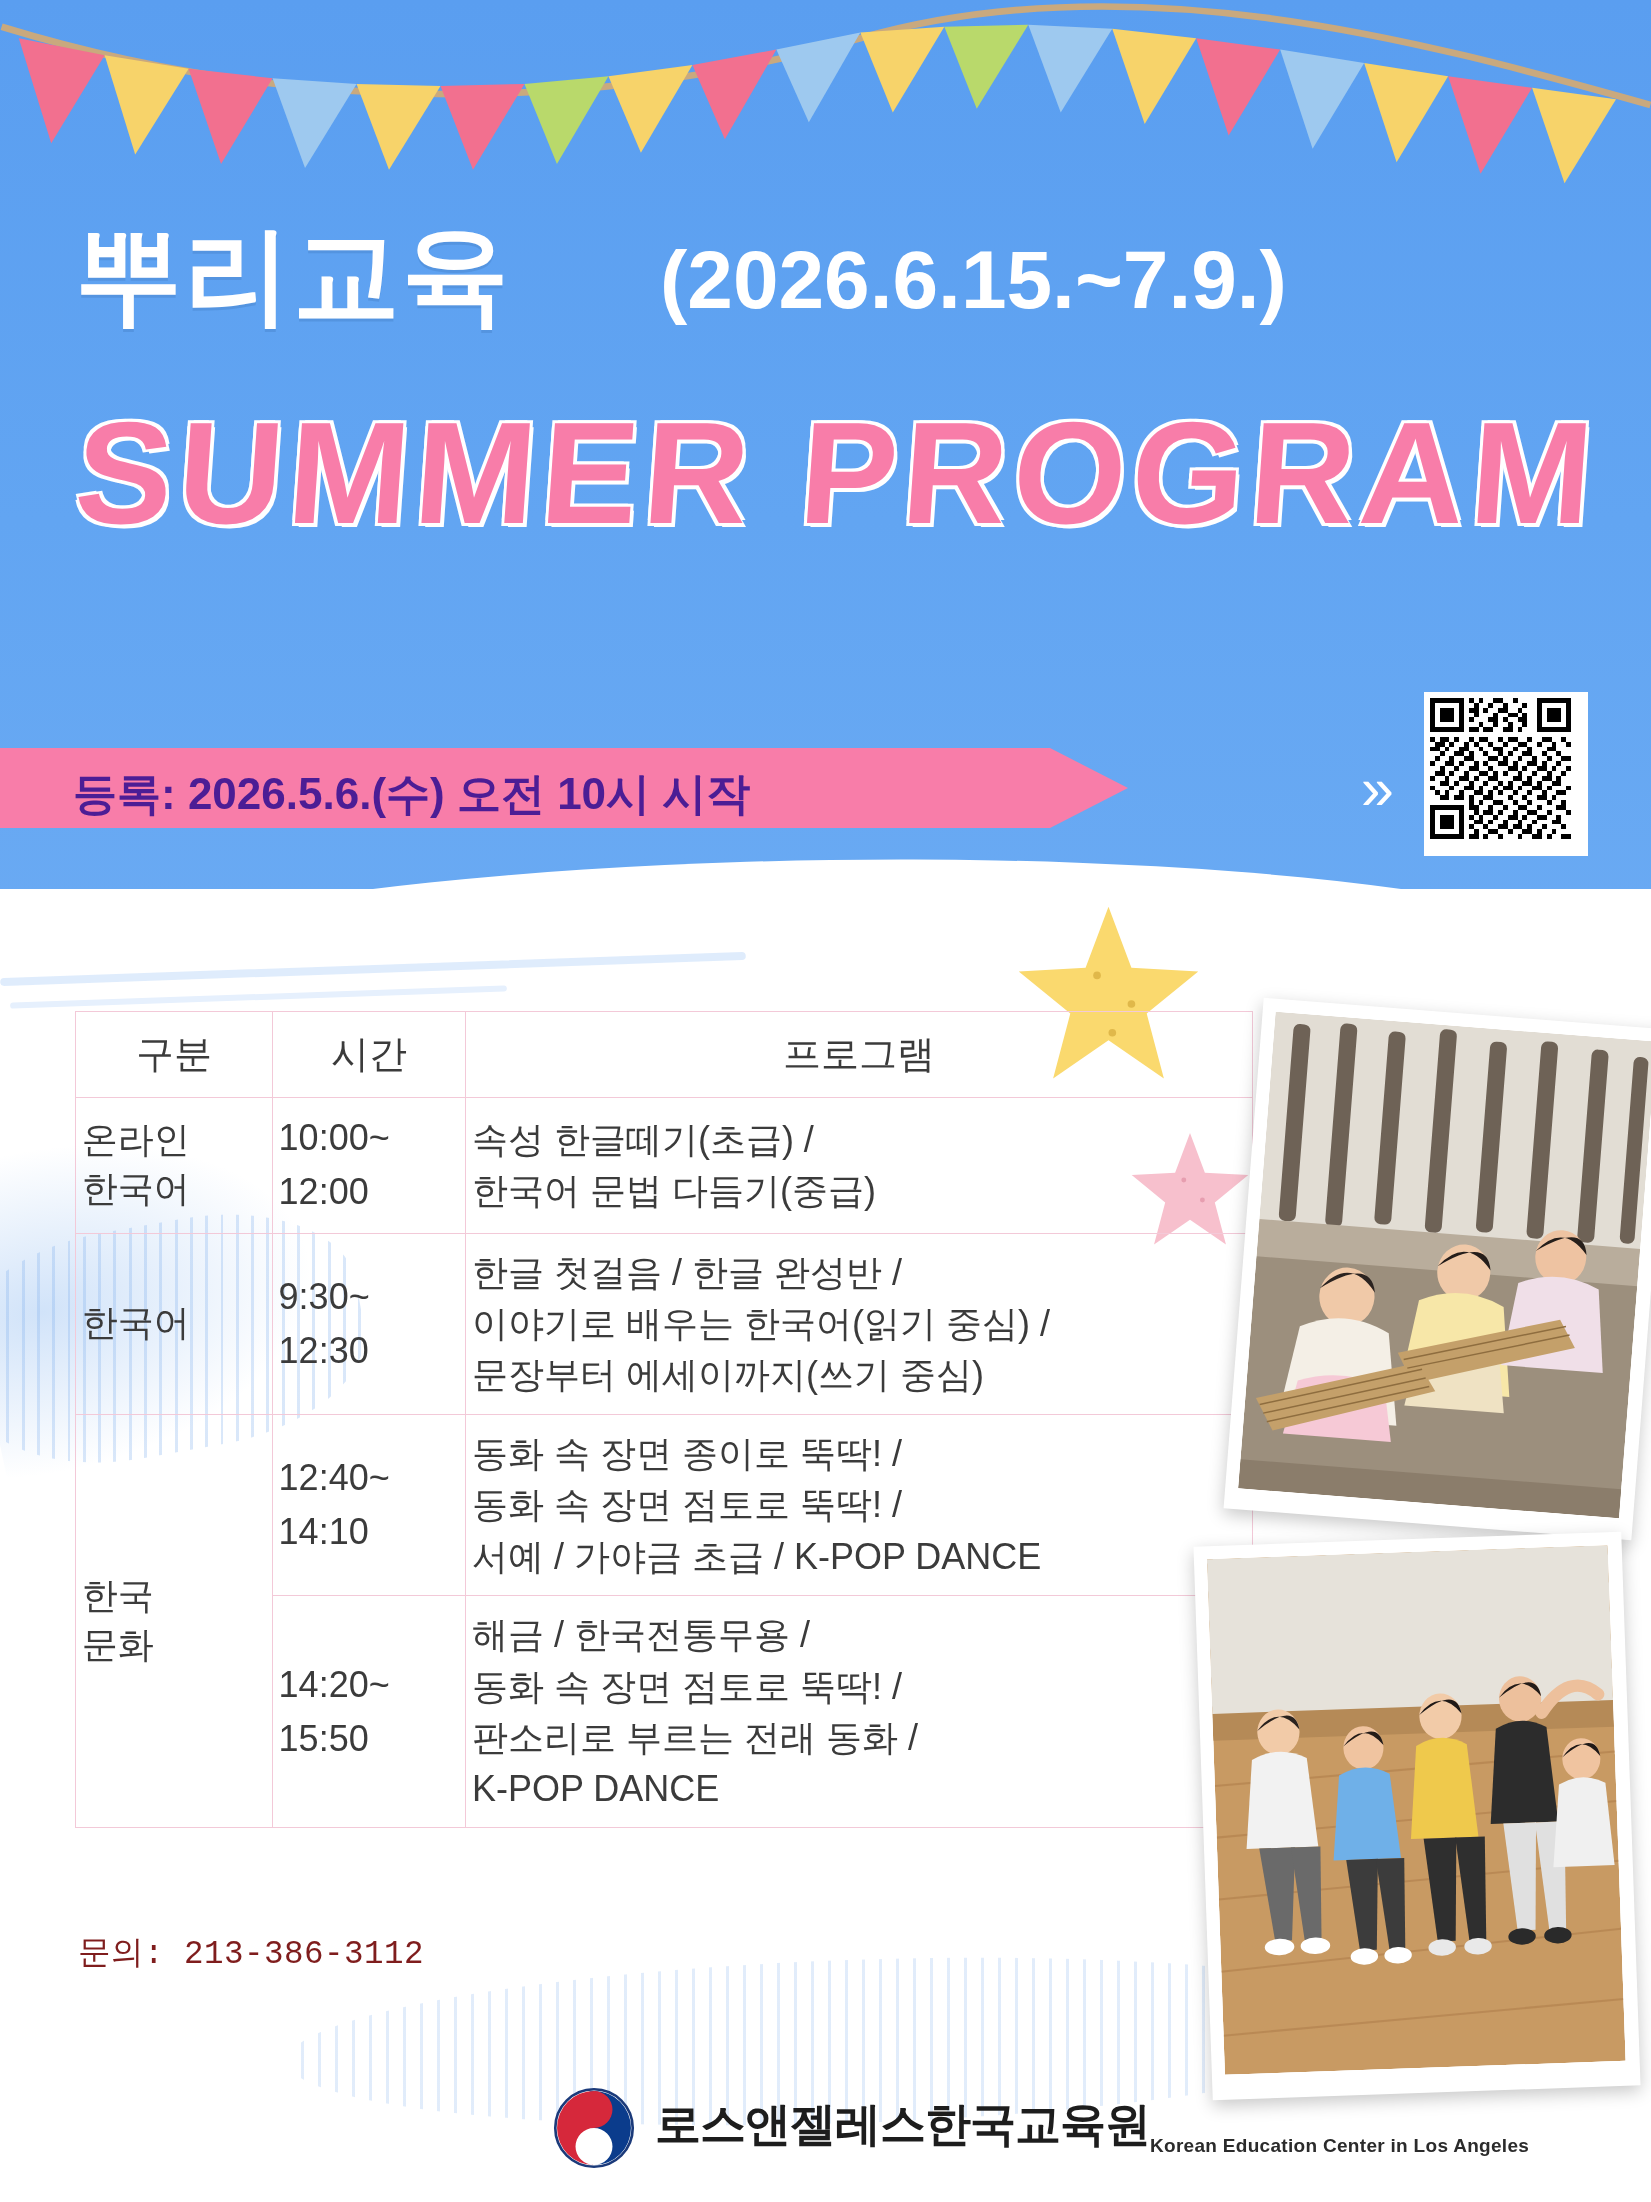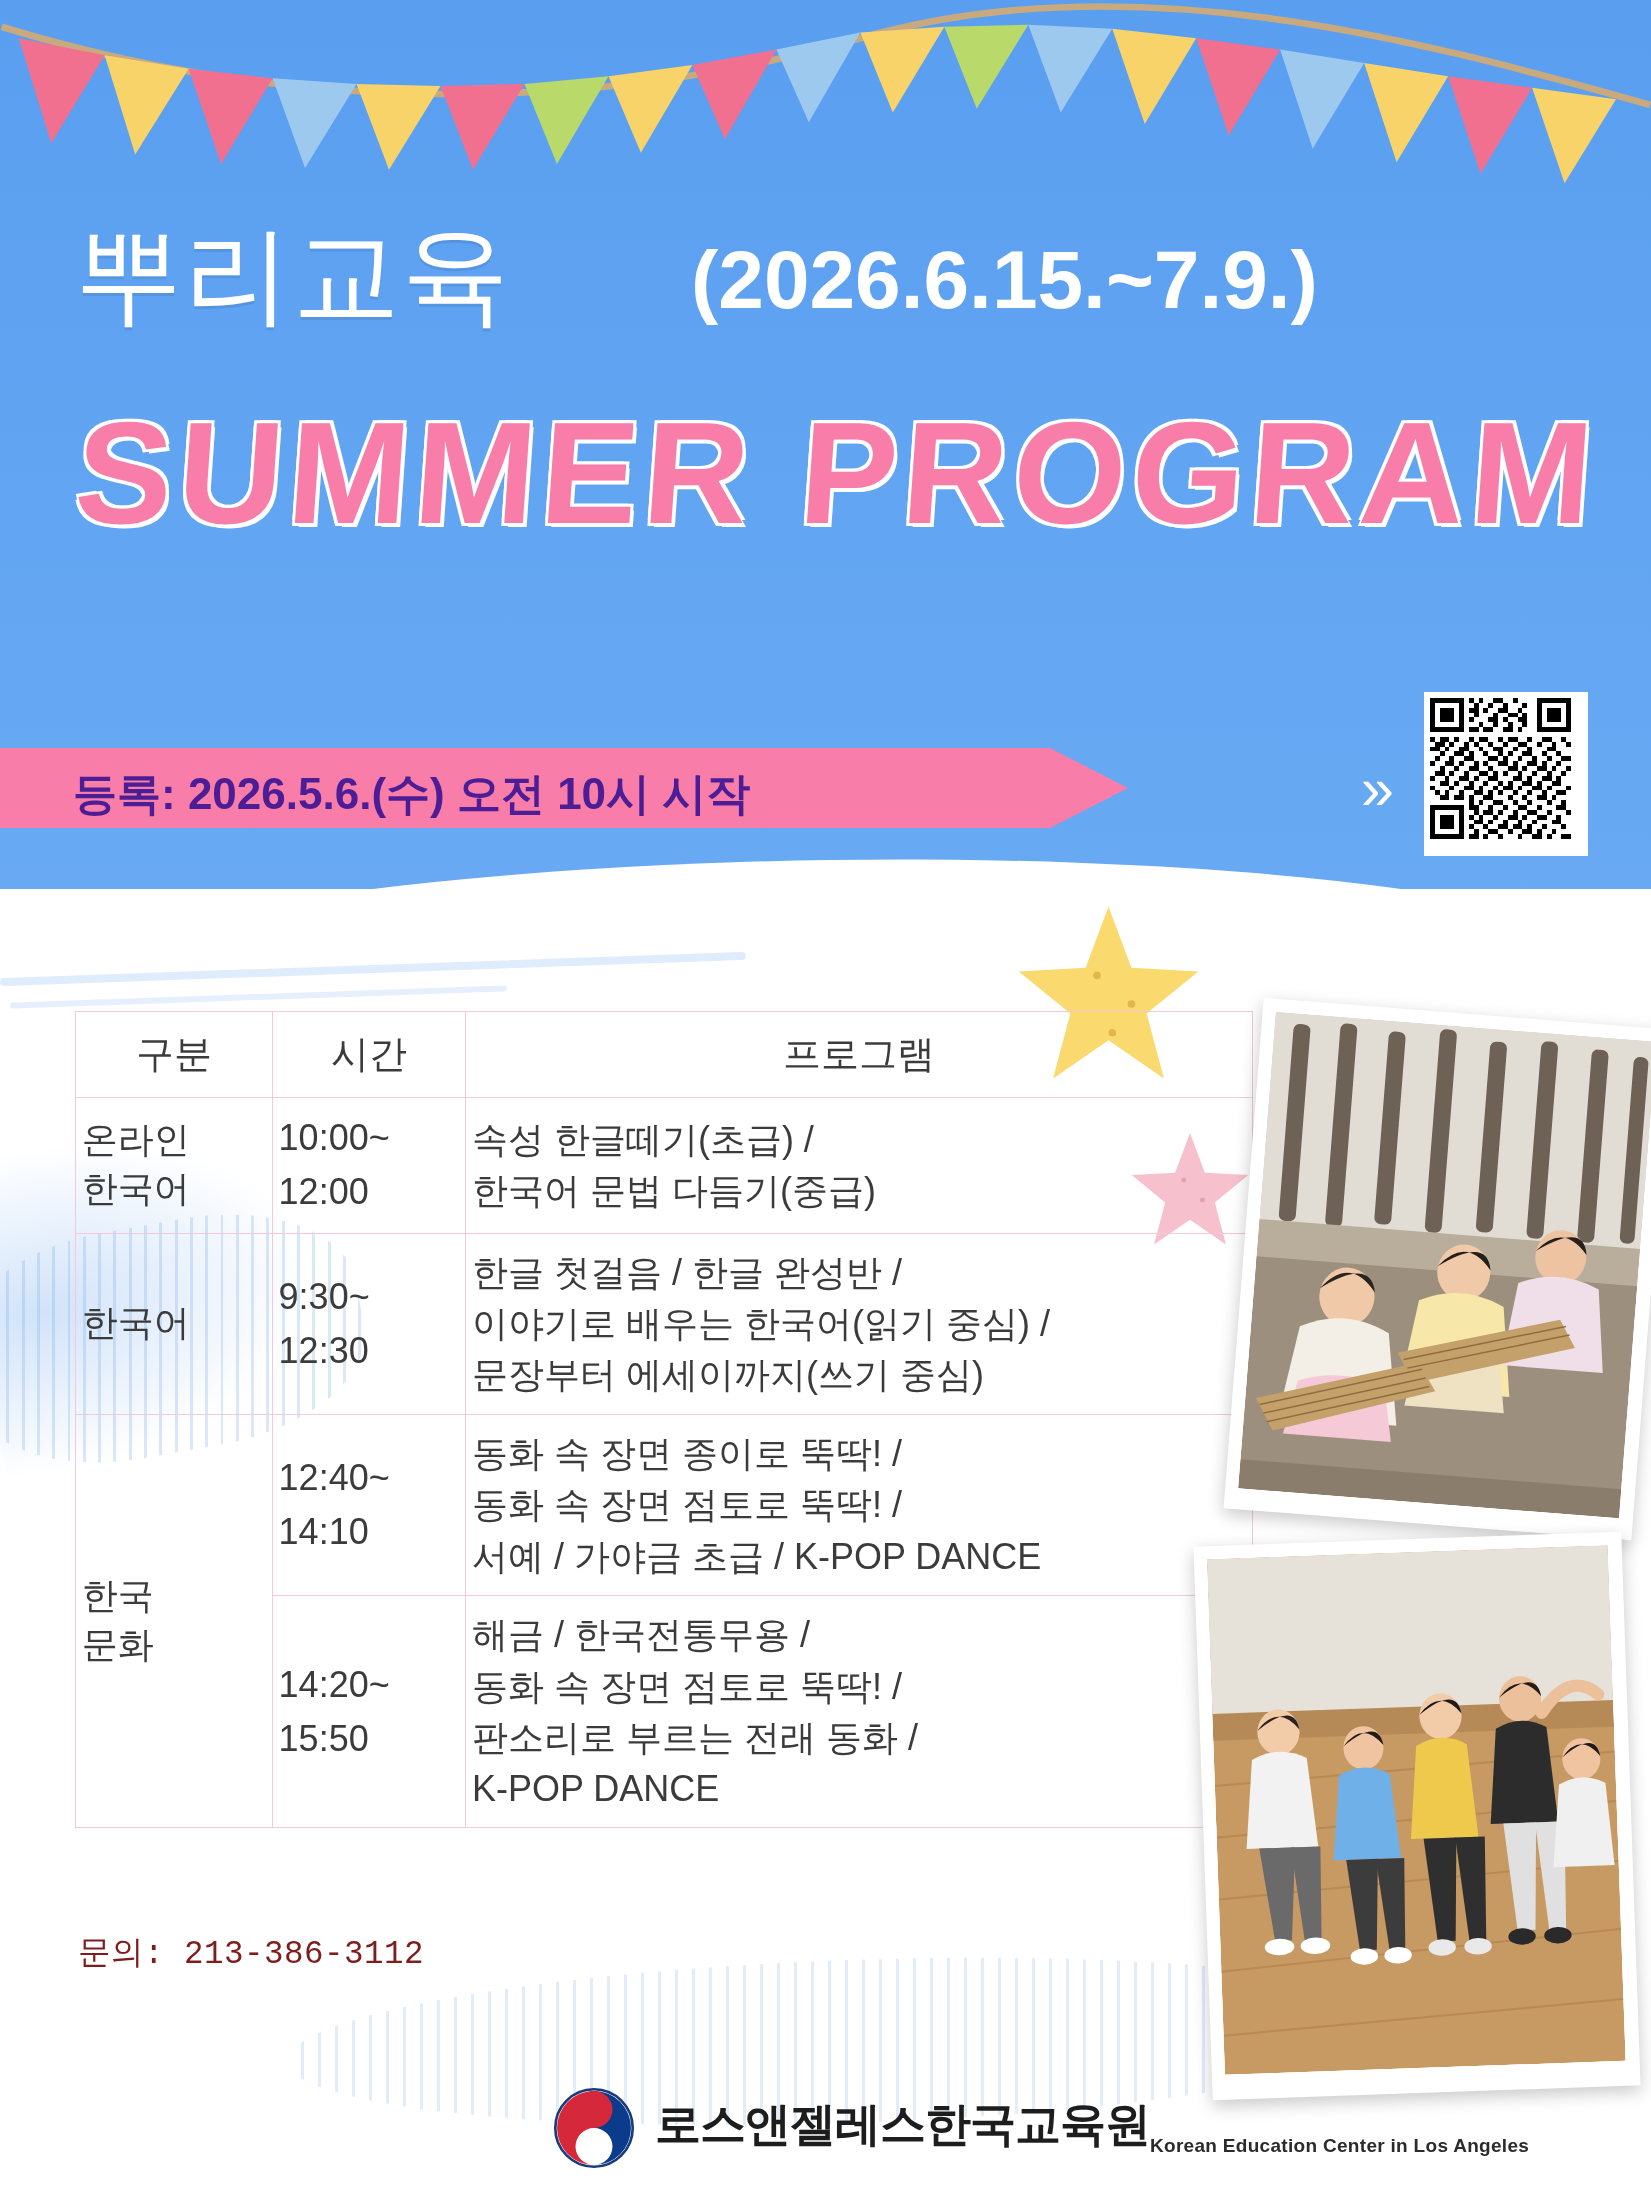--- a/index.html
+++ b/index.html
@@ -28,25 +28,25 @@
   .blue-sweep2{position:absolute;left:-38px;top:1224px;width:401px;height:229px;
     background:repeating-linear-gradient(100deg, rgba(120,170,235,.28) 0 2.9px, rgba(255,255,255,0) 2.9px 15.3px);
     transform:rotate(-10deg);border-radius:40%;}
   .blue-sweep3{position:absolute;left:287px;top:1960px;width:1128px;height:163px;
     background:repeating-linear-gradient(92deg, rgba(120,170,235,.22) 0 2.9px, rgba(255,255,255,0) 2.9px 17px);
     transform:rotate(-2deg);border-radius:50%;}
   
   .bunting{position:absolute;left:0;top:0;width:1652px;height:229px;}
   
   .hdr{position:absolute;left:0;top:0;width:1652px;}
-  .title-ko{position:absolute;left:75px;top:222px;font-size:107px;font-weight:400;color:#ffffff;
+  .title-ko{position:absolute;left:75px;top:222px;font-size:107px;font-weight:700;color:#ffffff;
     letter-spacing:1.9px;line-height:1;text-shadow:0 2.9px 0 rgba(40,90,150,.18);
     font-family:"Liberation Sans","DejaVu Sans",sans-serif;}
   .title-date{position:absolute;left:660px;top:239px;font-size:82px;font-weight:600;color:#ffffff;
-    letter-spacing:0px;line-height:1;margin-left:31px;}
+    letter-spacing:0px;line-height:1;}
   .title-en{position:absolute;left:76px;top:401px;font-size:145px;font-weight:700;color:#f87da9;
     letter-spacing:5.7px;line-height:1;transform:skewX(-4deg);
     text-shadow:3.8px 3.8px 0 #ffffff, -2.9px -2.9px 0 #ffffff, 2.9px -2.9px 0 #fff, -2.9px 2.9px 0 #fff;}
   
   .ribbon{position:absolute;left:0;top:748px;width:1050px;height:80px;background:#f87da9;}
   .ribbon:after{content:"";position:absolute;right:-78px;top:0;width:0;height:0;
     border-top:40px solid transparent;border-bottom:40px solid transparent;border-left:78px solid #f87da9;}
   .ribbon-text{position:absolute;left:73px;top:765px;font-size:44px;font-weight:600;color:#4c1d95;}
   .scanme{position:absolute;left:1203px;top:719px;font-size:54px;font-weight:700;color:#ffffff;
     line-height:1.02;letter-spacing:1px;}

